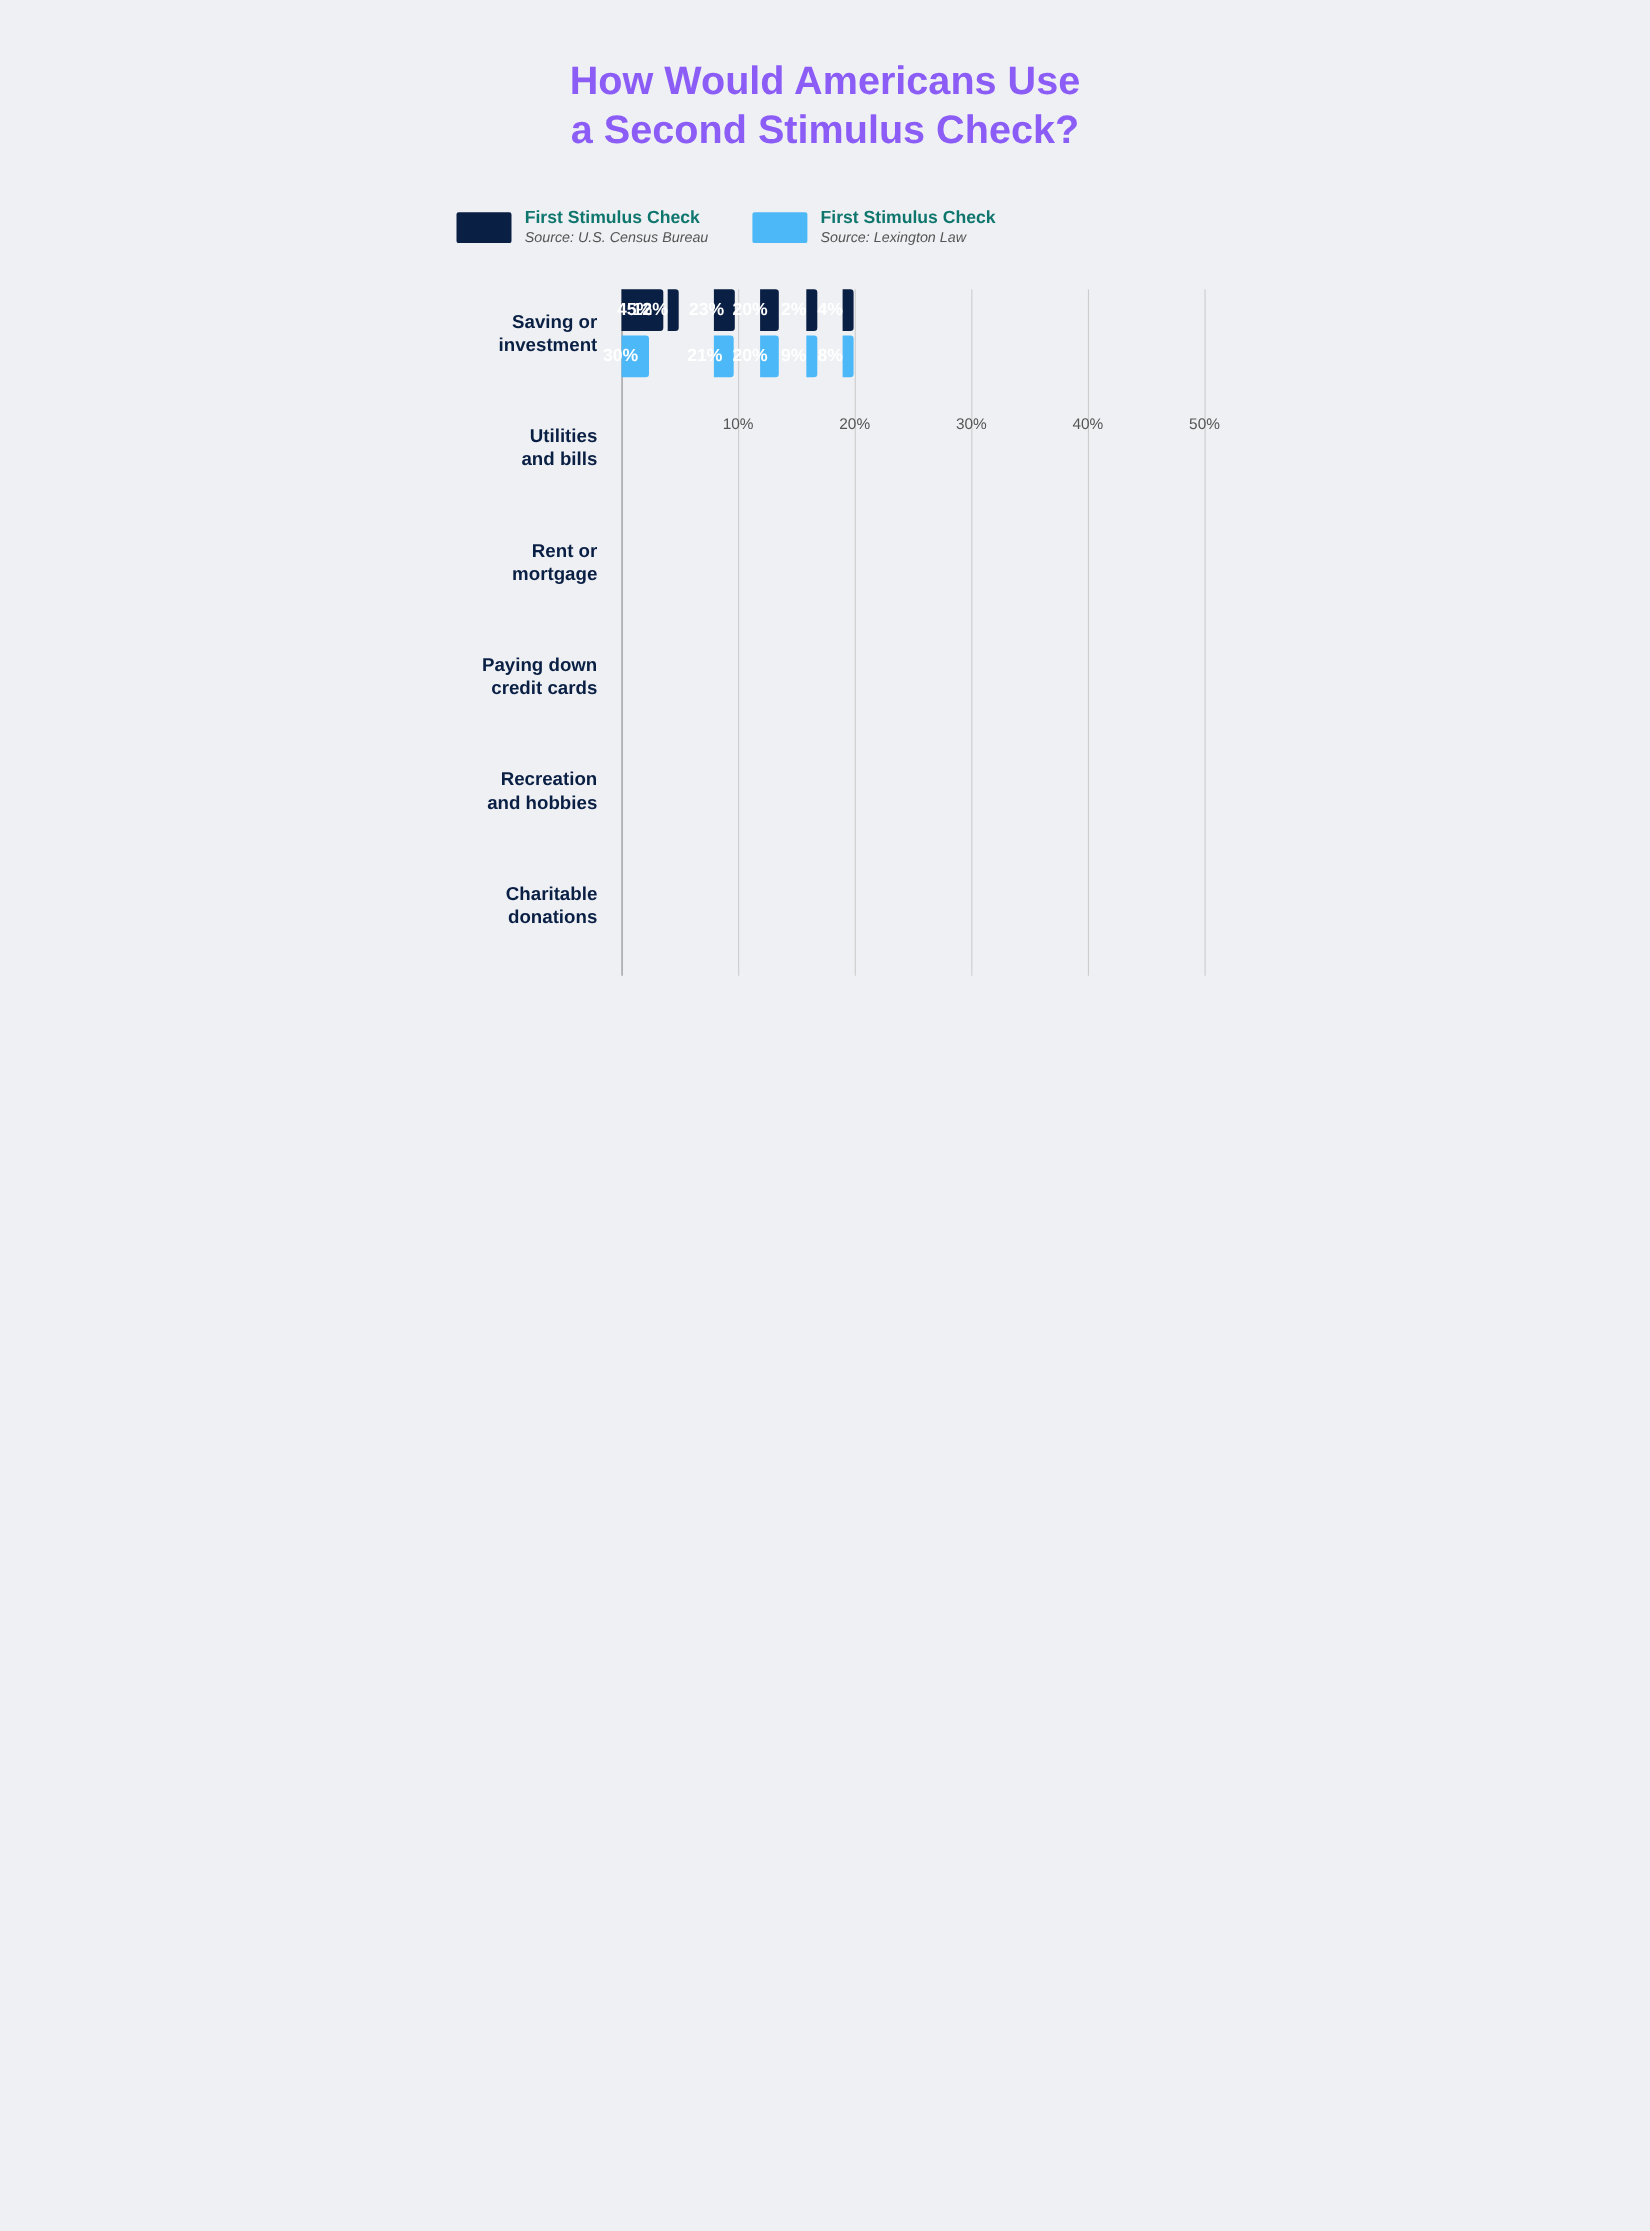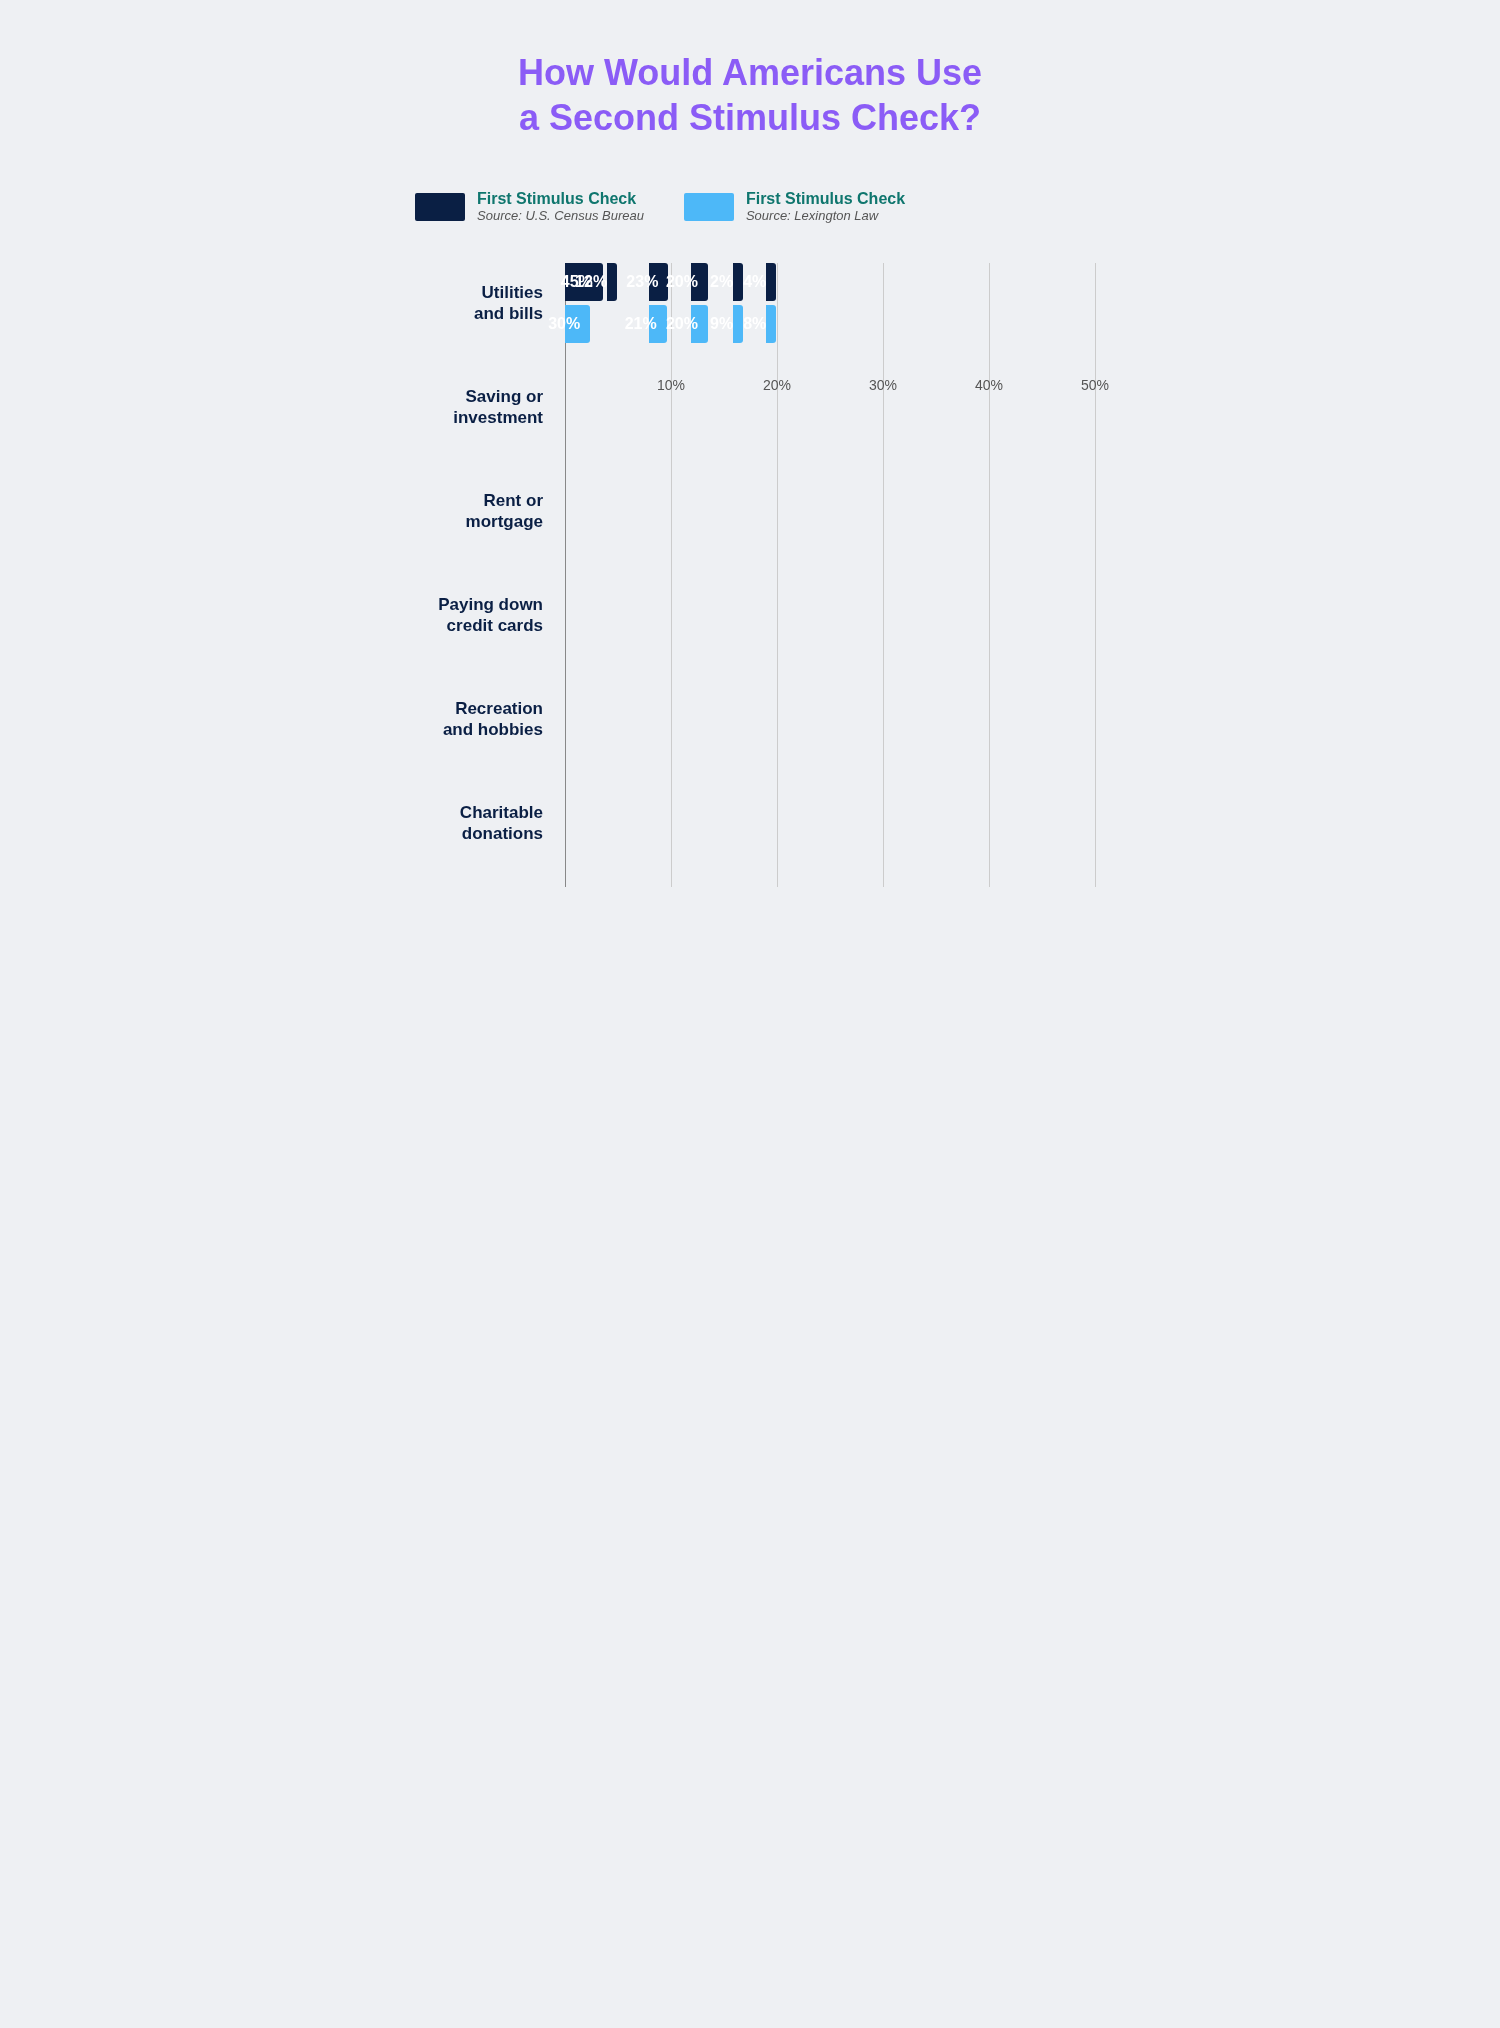--- a/index.html
+++ b/index.html
@@ -194,24 +194,24 @@
       <div class="legend-color-box bar-light"></div>
       <div class="legend-text-block">
         <span class="legend-title">First Stimulus Check</span>
         <span class="legend-source">Source: Lexington Law</span>
       </div>
     </div>
   </div>
 
   <div class="chart-area">
     <div class="y-labels" id="y-labels-container">
+        <div class="category-label" style="height: 104px; display: flex; align-items: center; justify-content: flex-end; padding-right: 12px; padding-bottom: 24px; white-space: pre-line; text-align: right;">Saving or
+investment</div>
         <div class="category-label" style="height: 104px; display: flex; align-items: center; justify-content: flex-end; padding-right: 12px; padding-bottom: 24px; white-space: pre-line; text-align: right;">Utilities
 and bills</div>
-        <div class="category-label" style="height: 104px; display: flex; align-items: center; justify-content: flex-end; padding-right: 12px; padding-bottom: 24px; white-space: pre-line; text-align: right;">Saving or
-investment</div>
         <div class="category-label" style="height: 104px; display: flex; align-items: center; justify-content: flex-end; padding-right: 12px; padding-bottom: 24px; white-space: pre-line; text-align: right;">Rent or
 mortgage</div>
         <div class="category-label" style="height: 104px; display: flex; align-items: center; justify-content: flex-end; padding-right: 12px; padding-bottom: 24px; white-space: pre-line; text-align: right;">Paying down
 credit cards</div>
         <div class="category-label" style="height: 104px; display: flex; align-items: center; justify-content: flex-end; padding-right: 12px; padding-bottom: 24px; white-space: pre-line; text-align: right;">Recreation
 and hobbies</div>
         <div class="category-label" style="height: 104px; display: flex; align-items: center; justify-content: flex-end; padding-right: 12px; padding-bottom: 24px; white-space: pre-line; text-align: right;">Charitable
 donations</div>
       </div>
     <div class="bar-section" id="bar-section-container">

